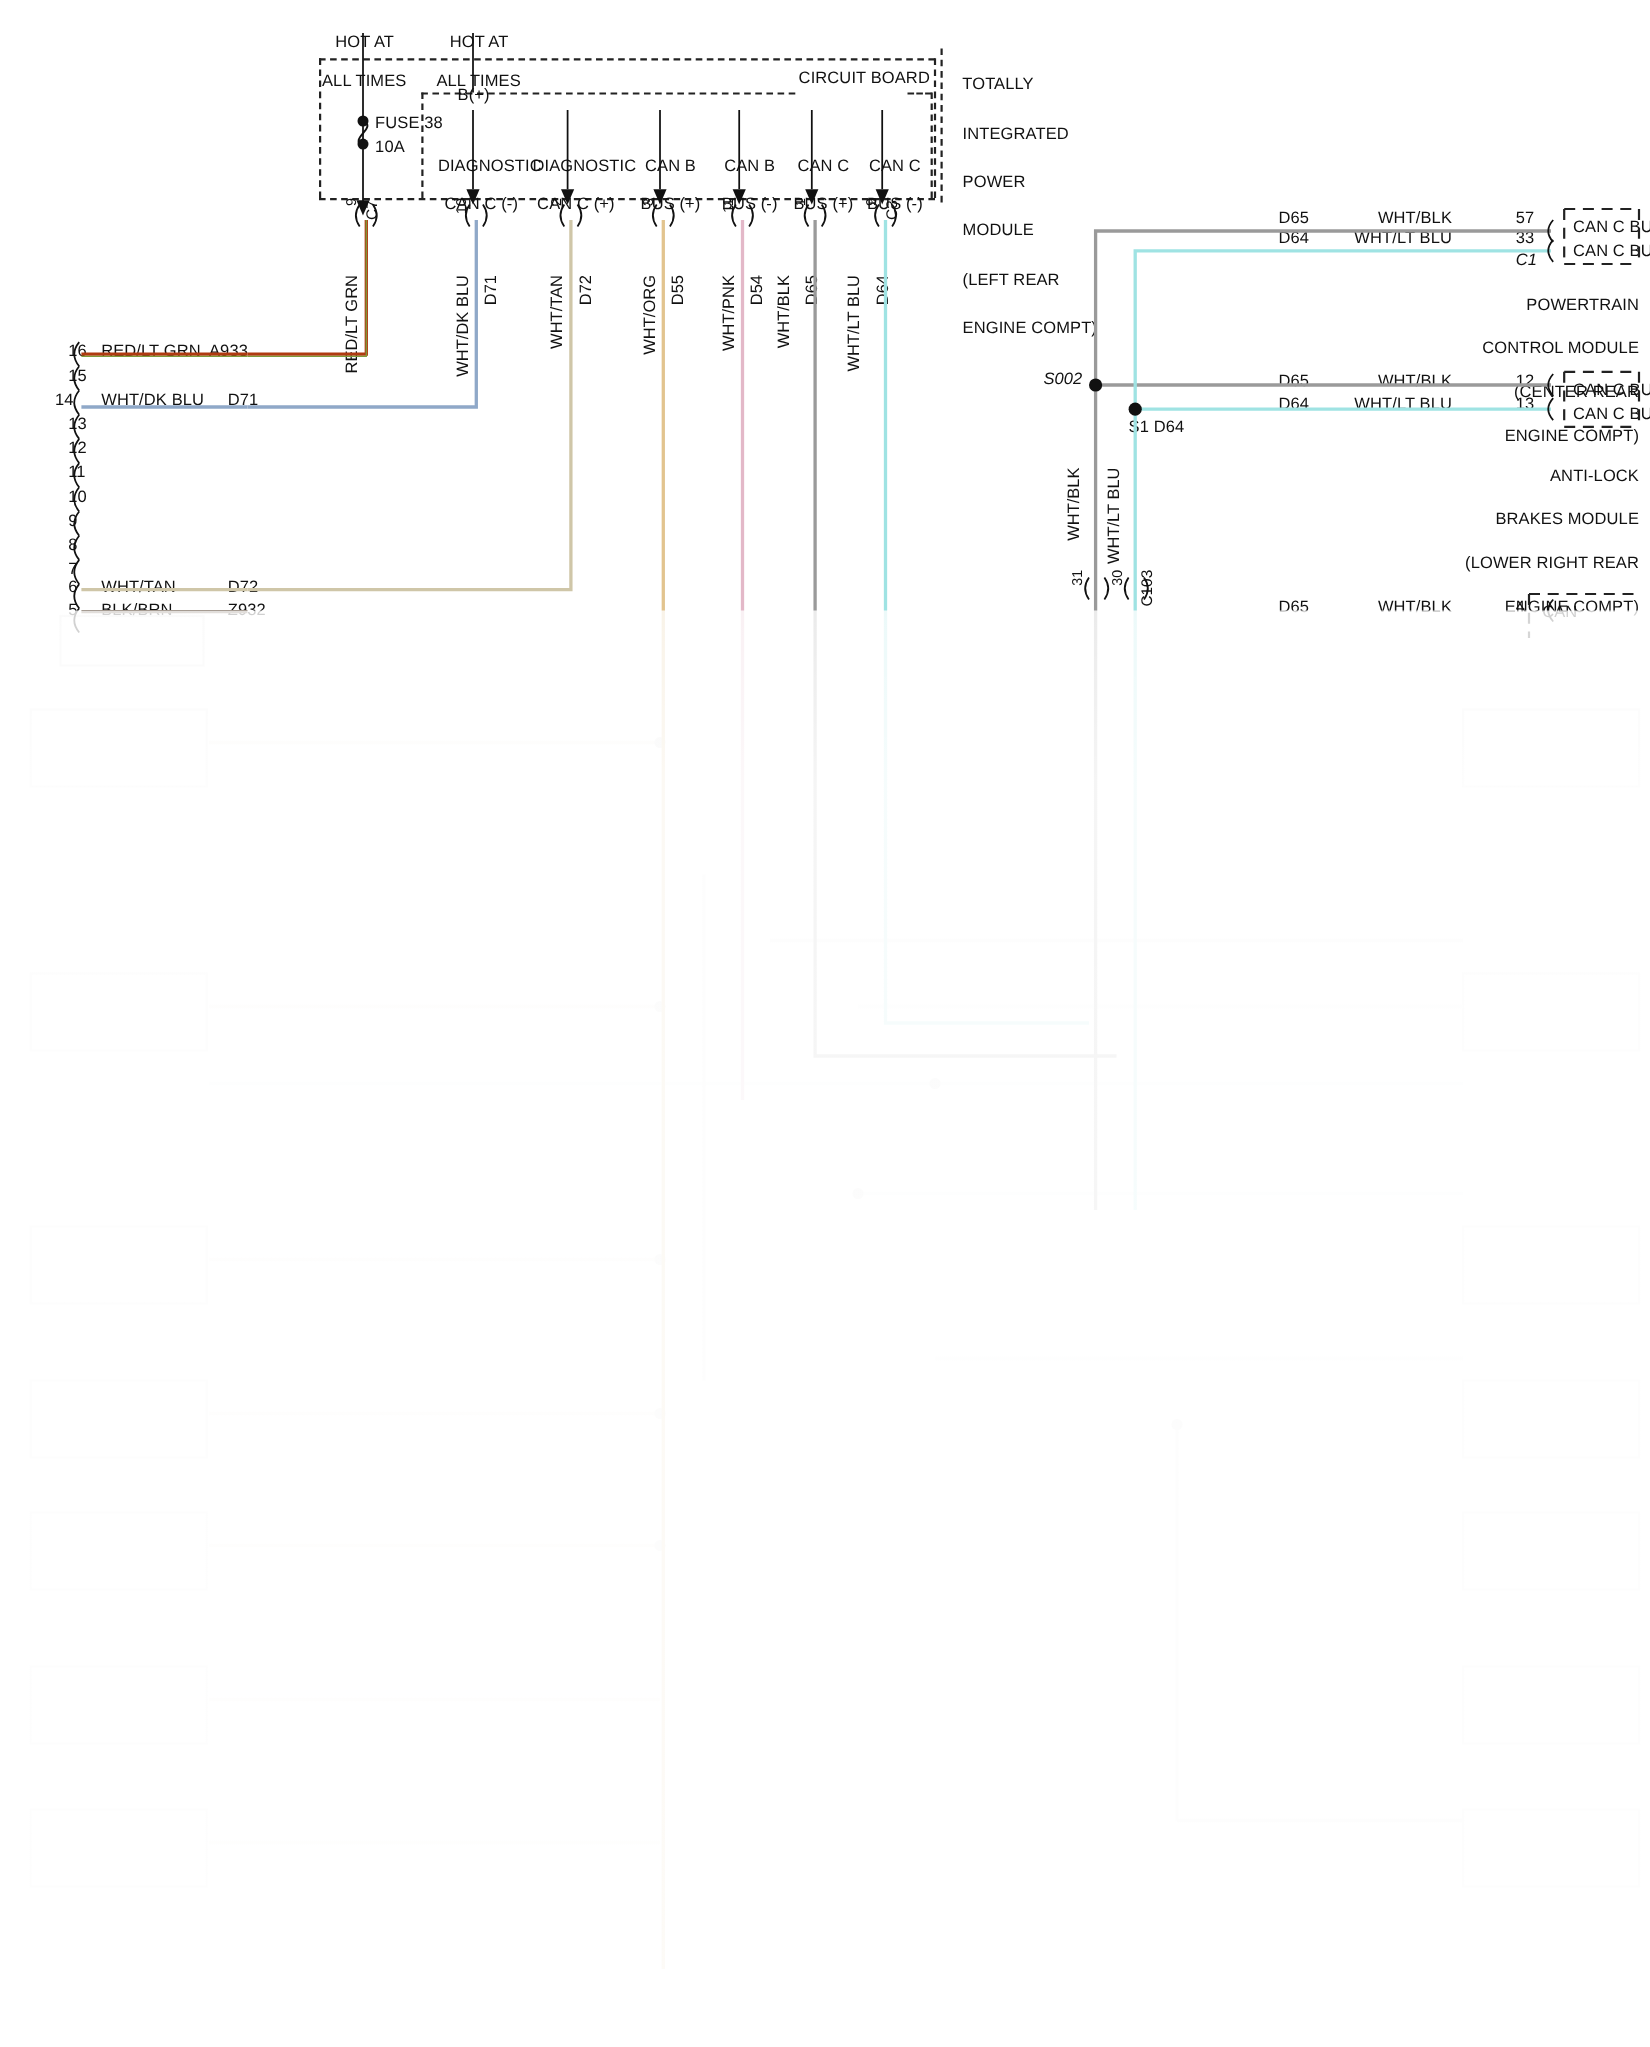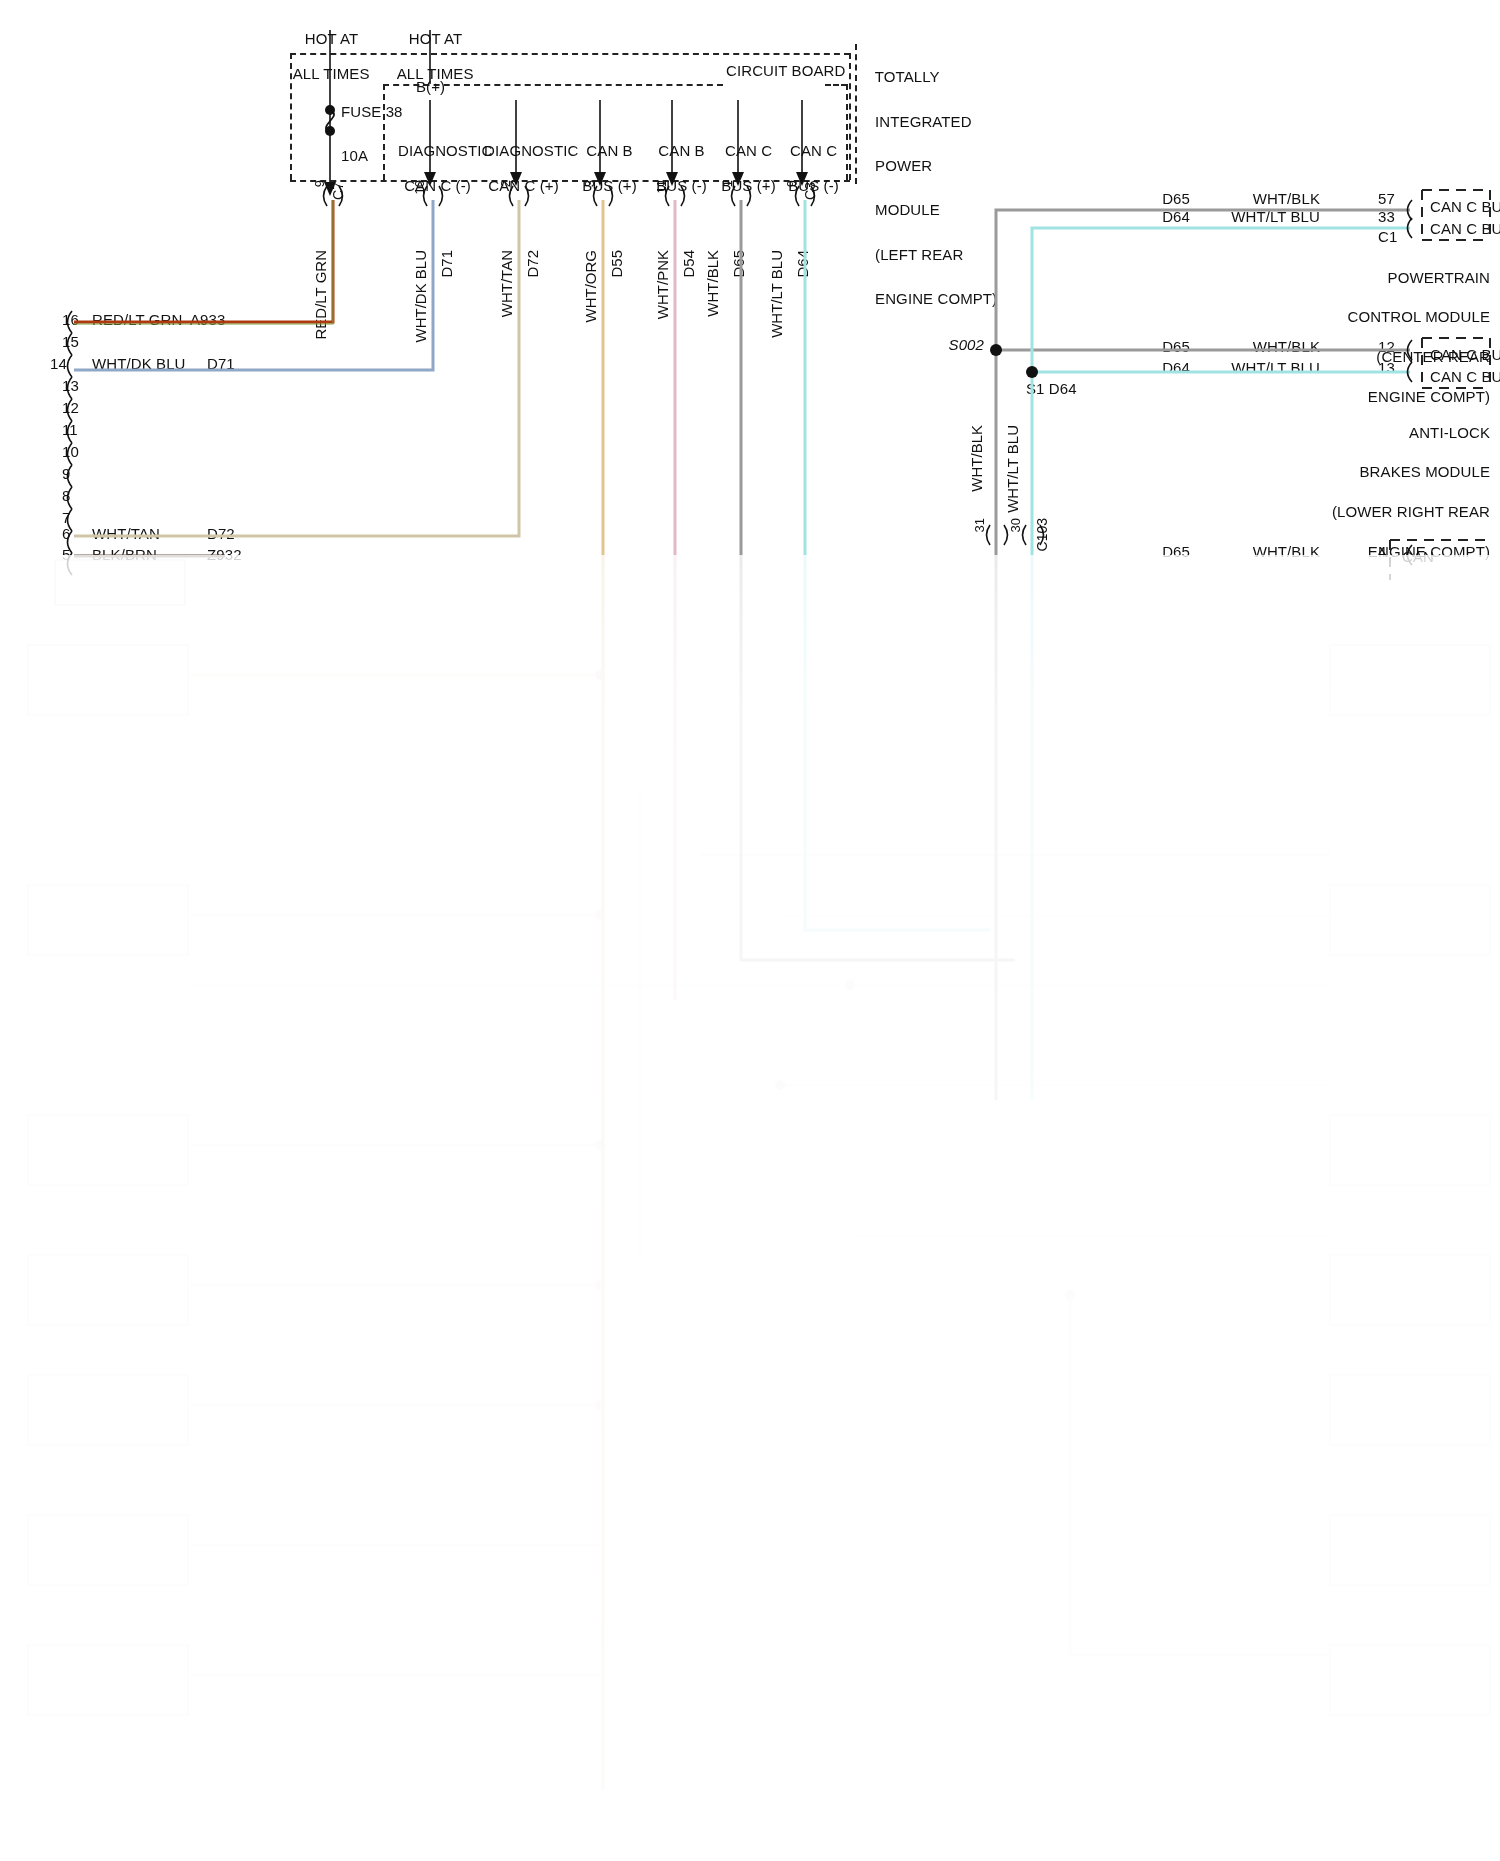--- a/index.html
+++ b/index.html
@@ -203,21 +203,21 @@
       <path d="M1490,338 L1490,388"></path>
     </g>
 
     <g stroke="#222" stroke-width="2" fill="none" stroke-dasharray="10 7">
       <path d="M1390,540 L1490,540"></path>
       <path d="M1390,540 L1390,580"></path>
     </g>
   </svg>
 
   <div class="t" style="left:341px;top:103px;">FUSE 38</div>
-  <div class="t" style="left:341px;top:147px;">10A</div>
+  <div class="t" style="left:341px;top:125px;">10A</div>
 
   <div class="vt" style="left:312px;top:180px;font-size:13px;">9</div>
   <div class="vt" style="left:330px;top:182px;font-size:14px;">C7</div>
   <div class="vt" style="left:312px;top:250px;">RED/LT GRN</div>
 
   <div class="vt" style="left:412px;top:180px;font-size:13px;">10</div>
   <div class="vt" style="left:412px;top:250px;">WHT/DK BLU</div>
   <div class="vt" style="left:438px;top:250px;">D71</div>
 
   <div class="vt" style="left:498px;top:180px;font-size:13px;">2</div>
@@ -271,21 +271,21 @@
 
   <div class="t r" style="left:1130px;top:190px;width:60px;">D65</div>
   <div class="t r" style="left:1210px;top:190px;width:110px;">WHT/BLK</div>
   <div class="t" style="left:1378px;top:190px;">57</div>
   <div class="t" style="left:1430px;top:198px;">CAN C BUS (+)</div>
 
   <div class="t r" style="left:1130px;top:208px;width:60px;">D64</div>
   <div class="t r" style="left:1210px;top:208px;width:110px;">WHT/LT BLU</div>
   <div class="t" style="left:1378px;top:208px;">33</div>
   <div class="t" style="left:1430px;top:220px;">CAN C BUS (-)</div>
-  <div class="t" style="left:1378px;top:228px;">C1</div>
+  <div class="t" style="left:1378px;top:228px;font-style:italic;">C1</div>
 
   <div class="t r" style="left:1280px;top:248px;width:210px;line-height:1.32;">
     <span>POWERTRAIN</span><br>
     <span>CONTROL MODULE</span><br>
     <span>(CENTER REAR</span><br>
     <span>ENGINE COMPT)</span>
   </div>
 
   <div class="t r" style="left:1130px;top:338px;width:60px;">D65</div>
   <div class="t r" style="left:1210px;top:338px;width:110px;">WHT/BLK</div>

